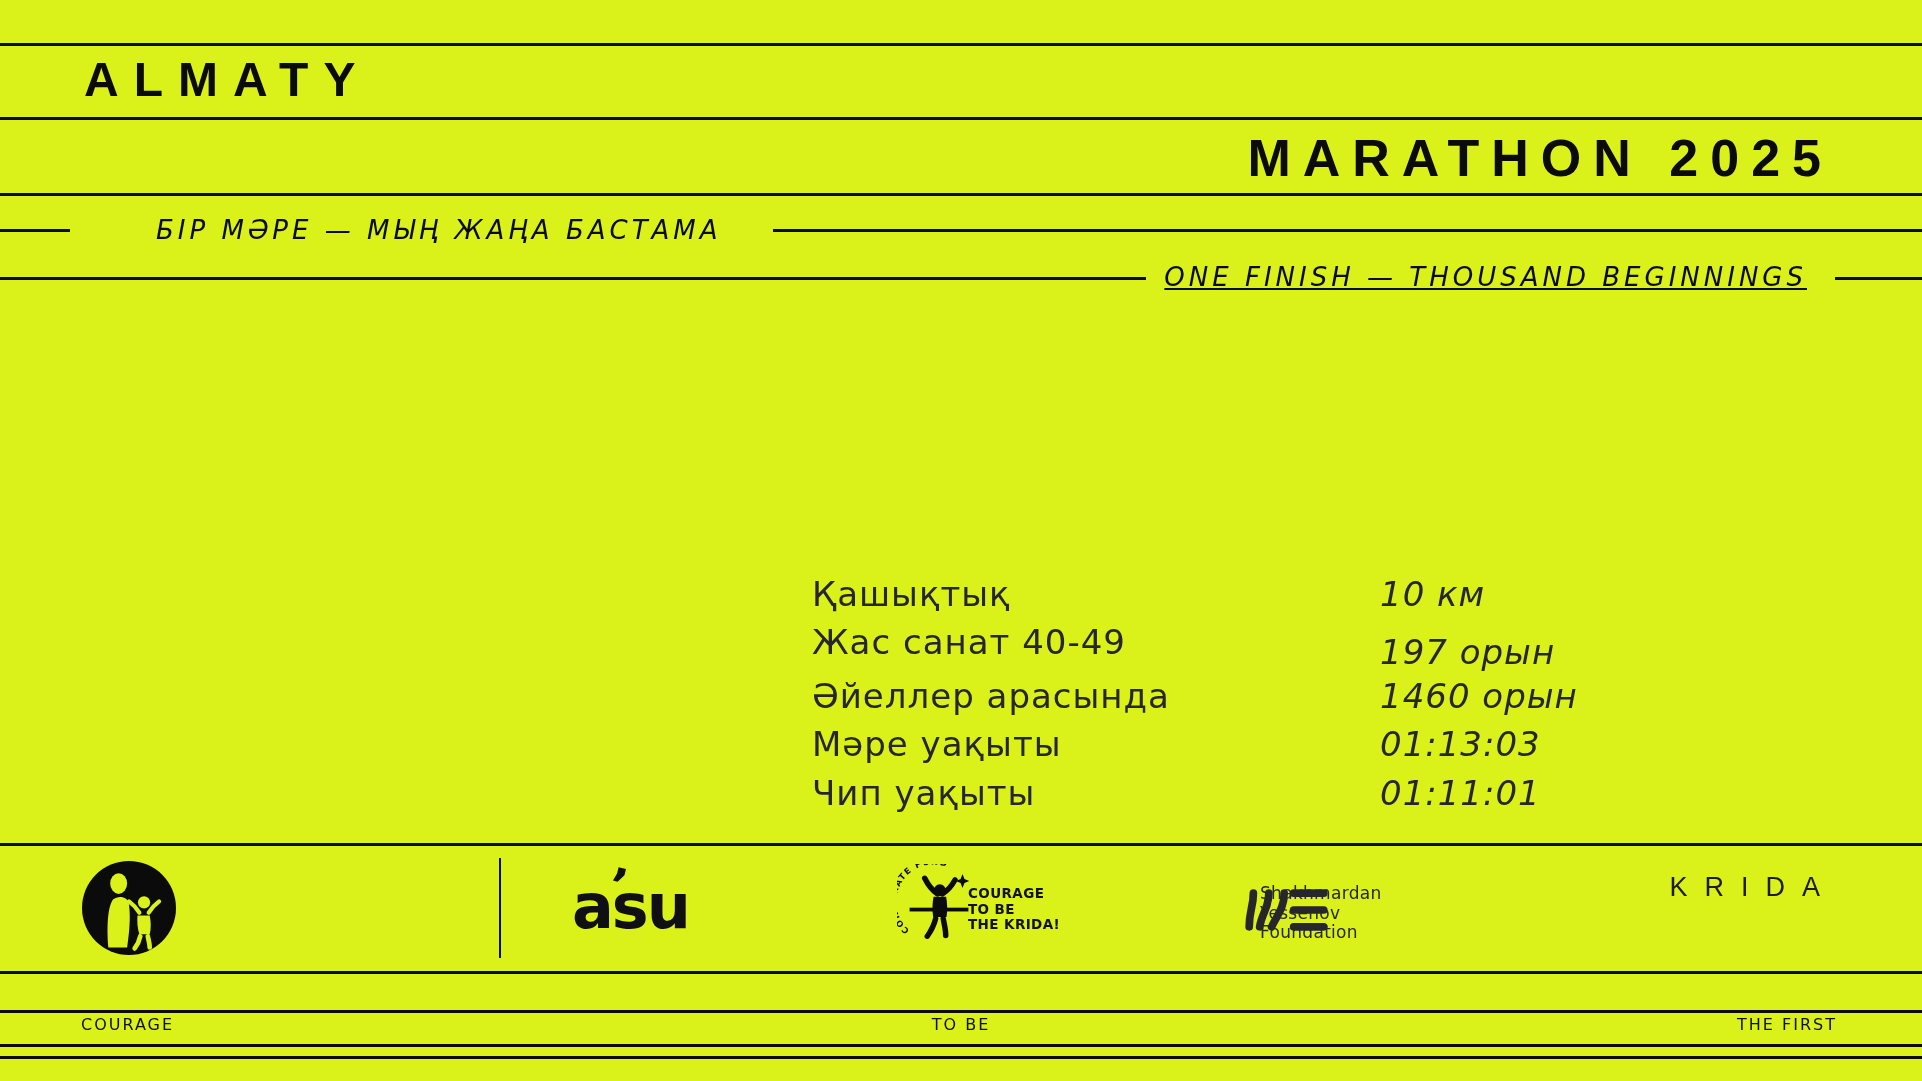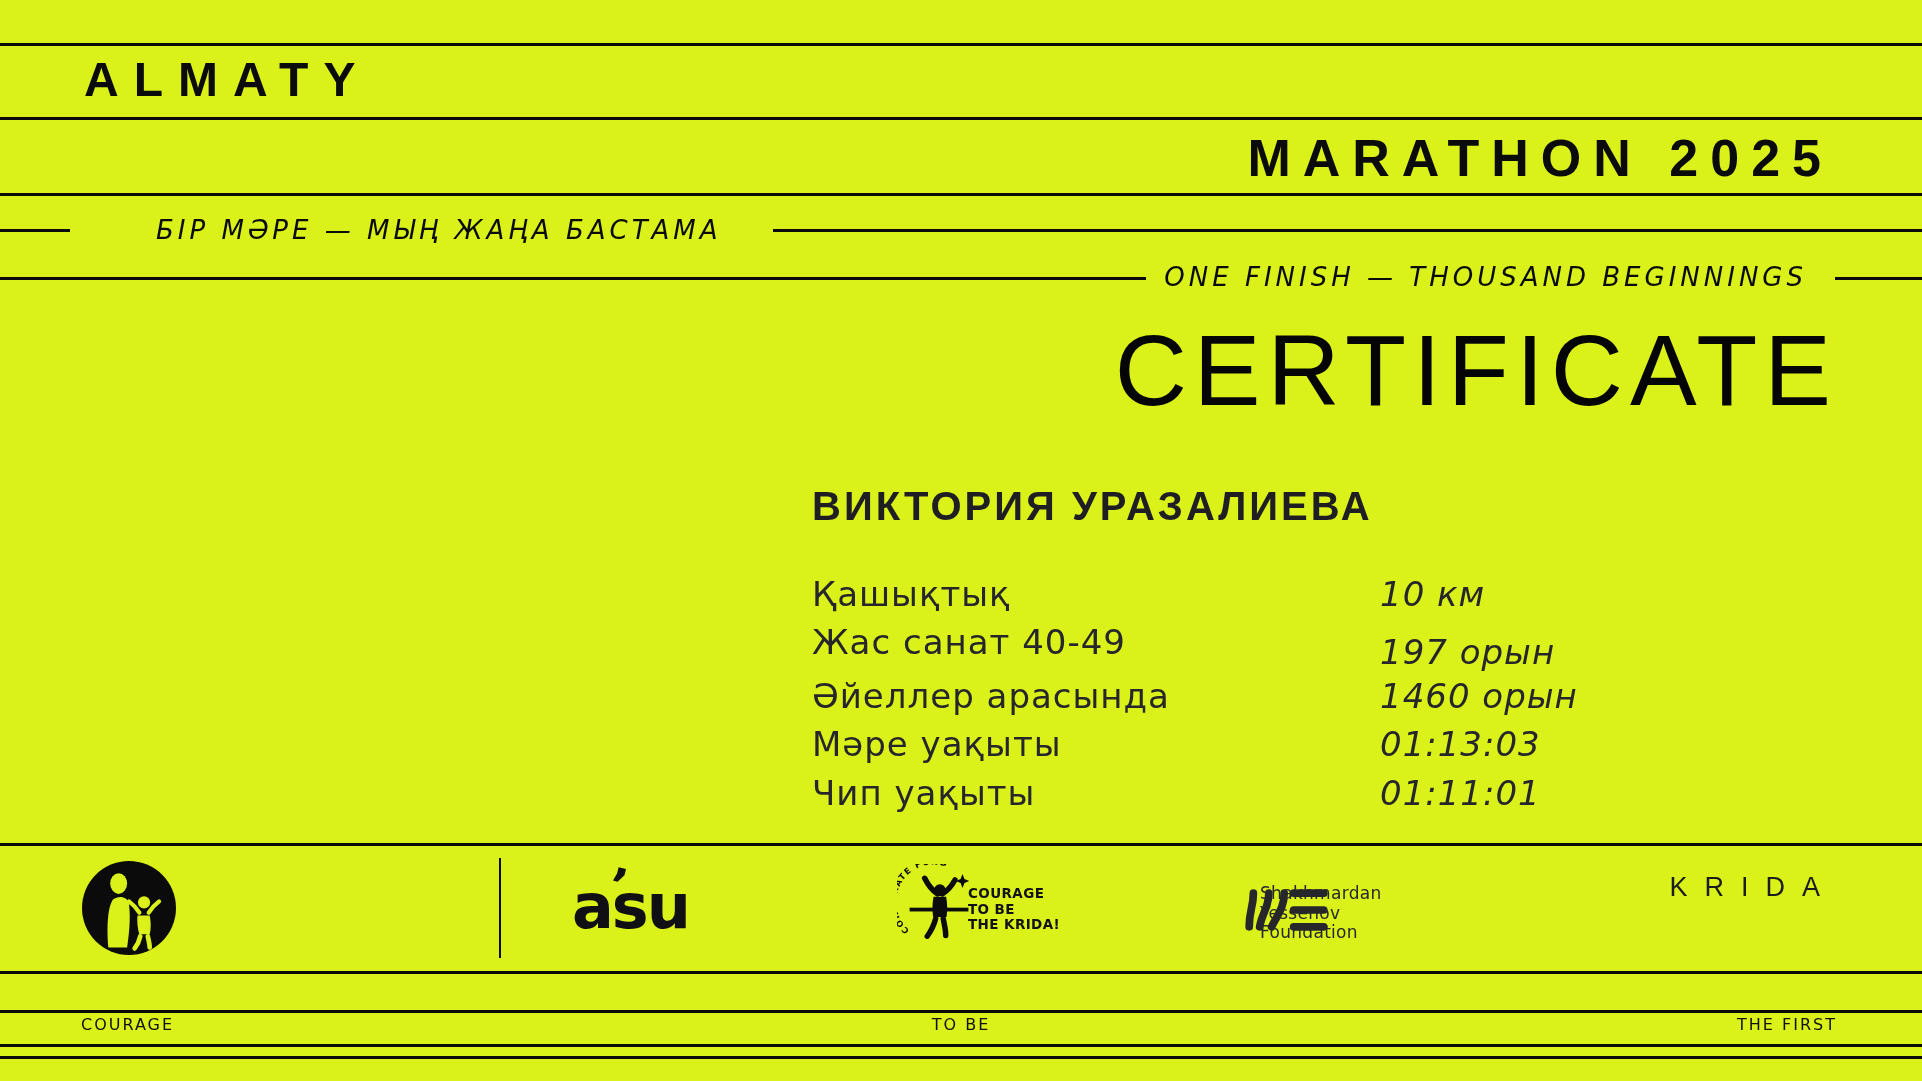--- a/index.html
+++ b/index.html
@@ -38,21 +38,21 @@
   .event{
     position:absolute;right:89px;top:132px;
     font-family:"Liberation Sans",sans-serif;font-weight:bold;
     font-size:52px;line-height:1;letter-spacing:12px;color:var(--ink);white-space:nowrap;
   }
   .tagline{
     font-style:italic;font-size:26px;line-height:28px;letter-spacing:4px;
     color:var(--ink);white-space:nowrap;
   }
   .tagline.kk{position:absolute;left:148px;top:216px;margin-left:8px;}
-  .tagline.en{position:absolute;right:115px;top:263px;}
+  .tagline.en{position:absolute;right:115px;top:263px;text-decoration:underline;}
   .big-title{
     position:absolute;right:84px;top:320px;
     font-family:"Liberation Sans",sans-serif;font-weight:normal;
     font-size:100px;line-height:1;letter-spacing:7px;color:#050506;white-space:nowrap;
   }
 
   
   .runner-name{
     position:absolute;left:812px;top:486px;
     font-family:"Liberation Sans",sans-serif;font-weight:bold;
@@ -130,23 +130,21 @@
   <div class="event">MARATHON 2025</div>
 
   <div class="seg kk-left"></div>
   <div class="tagline kk">БІР МӘРЕ — МЫҢ ЖАҢА БАСТАМА</div>
   <div class="seg kk-right"></div>
 
   <div class="seg en-left"></div>
   <div class="tagline en">ONE FINISH — THOUSAND BEGINNINGS</div>
   <div class="seg en-right"></div>
 
-  <div class="big-title">CERTIFICATE</div>
-
-  <div class="runner-name">ВИКТОРИЯ УРАЗАЛИЕВА</div>
+
 
   <div class="results">
     <div class="res-row row1">
       <span class="lab">Қашықтық</span>
       <span class="val">10 км</span>
     </div>
     <div class="res-row row2">
       <span class="lab">Жас санат 40-49</span>
       <span class="val">197 орын</span>
     </div>

